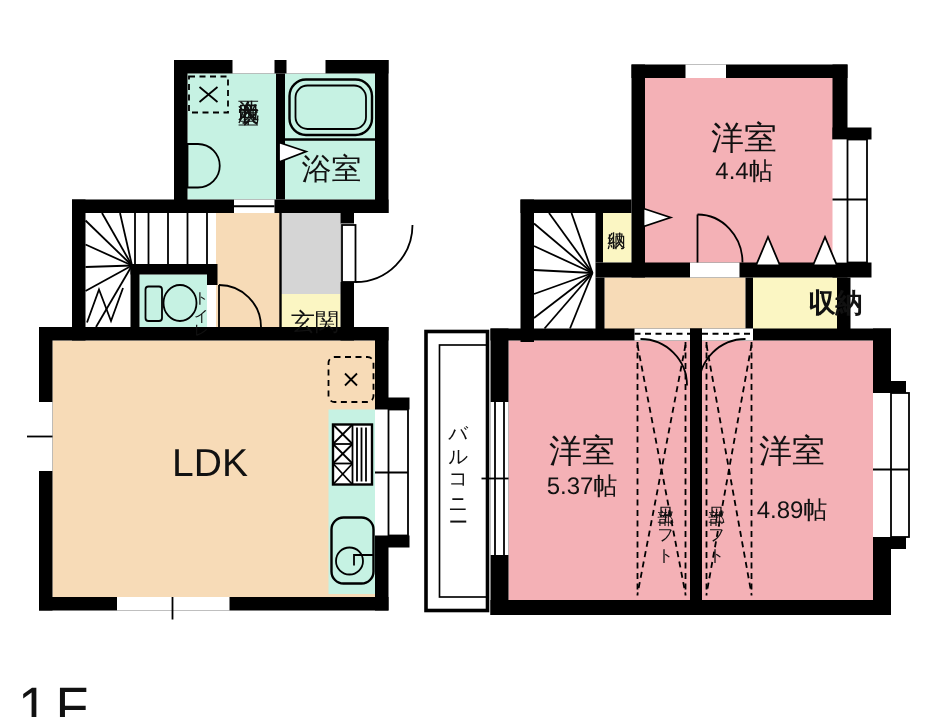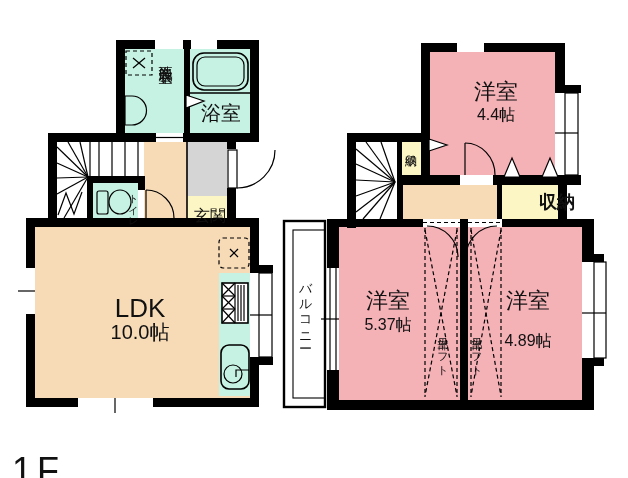--- a/index.html
+++ b/index.html
@@ -245,21 +245,20 @@
     <line x1="501" y1="230" x2="471" y2="396" class="dash"></line>
   </g>
 </svg>
 
 <div class="label v" style="left:158px;top:55px;font-size:14px;letter-spacing:1px;">洗面脱衣室</div>
 <div class="label" style="left:201px;top:103px;font-size:20px;text-align:right;">浴室</div>
 <div class="label" style="left:194px;top:163px;font-size:16px;margin-top:44px;">玄関</div>
 <div class="label v" style="left:127px;top:187px;font-size:10px;">トイレ</div>
 
 <div class="label ctr" style="left:88px;top:294px;width:104px;font-size:26px;">LDK</div>
-<div class="label ctr" style="left:88px;top:322px;width:104px;font-size:20px;">10.0帖</div>
 
 <div class="label floor-tag" style="left:12px;top:412px;margin-top:40px;">1F</div>
 
 <div class="label ctr room-name" style="left:444px;top:80px;width:104px;">洋室</div>
 <div class="label ctr room-size" style="left:444px;top:106px;width:104px;">4.4帖</div>
 
 <div class="label v" style="left:404px;top:145px;font-size:12px;">収納</div>
 <div class="label" style="left:539px;top:193px;font-size:18px;font-weight:bold;">収納</div>
 
 <div class="label ctr room-name" style="left:336px;top:289px;width:104px;">洋室</div>

